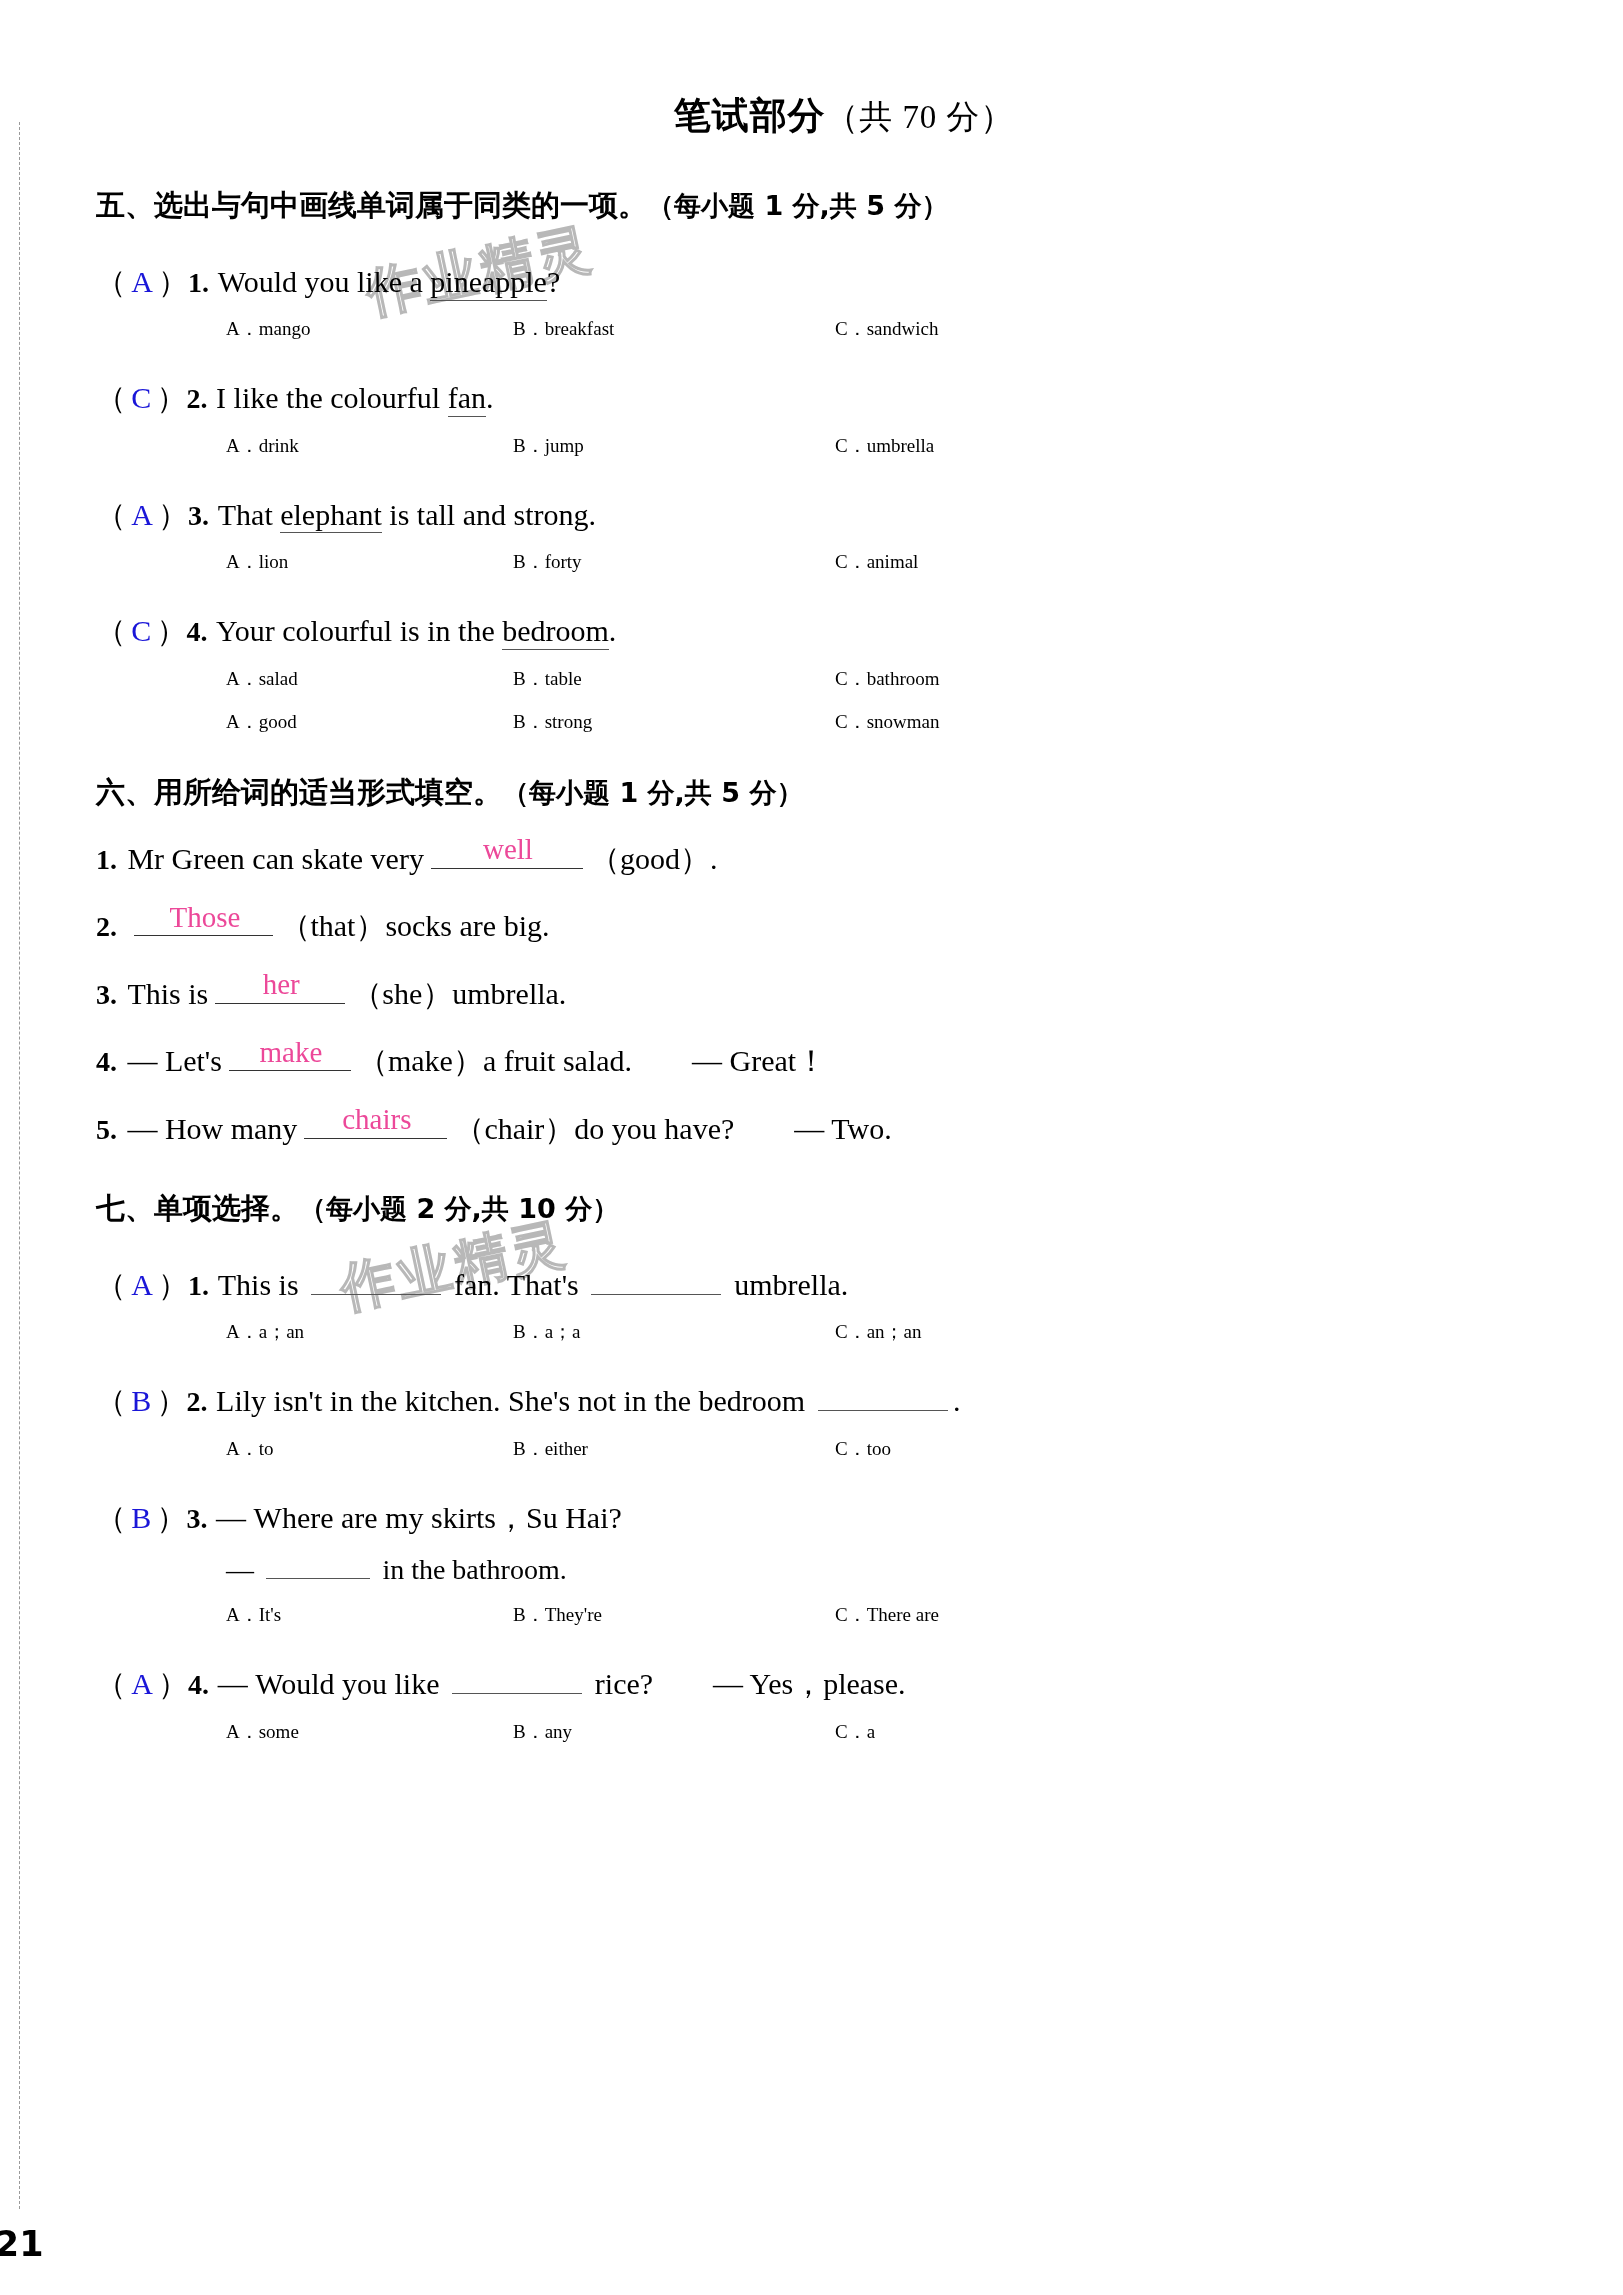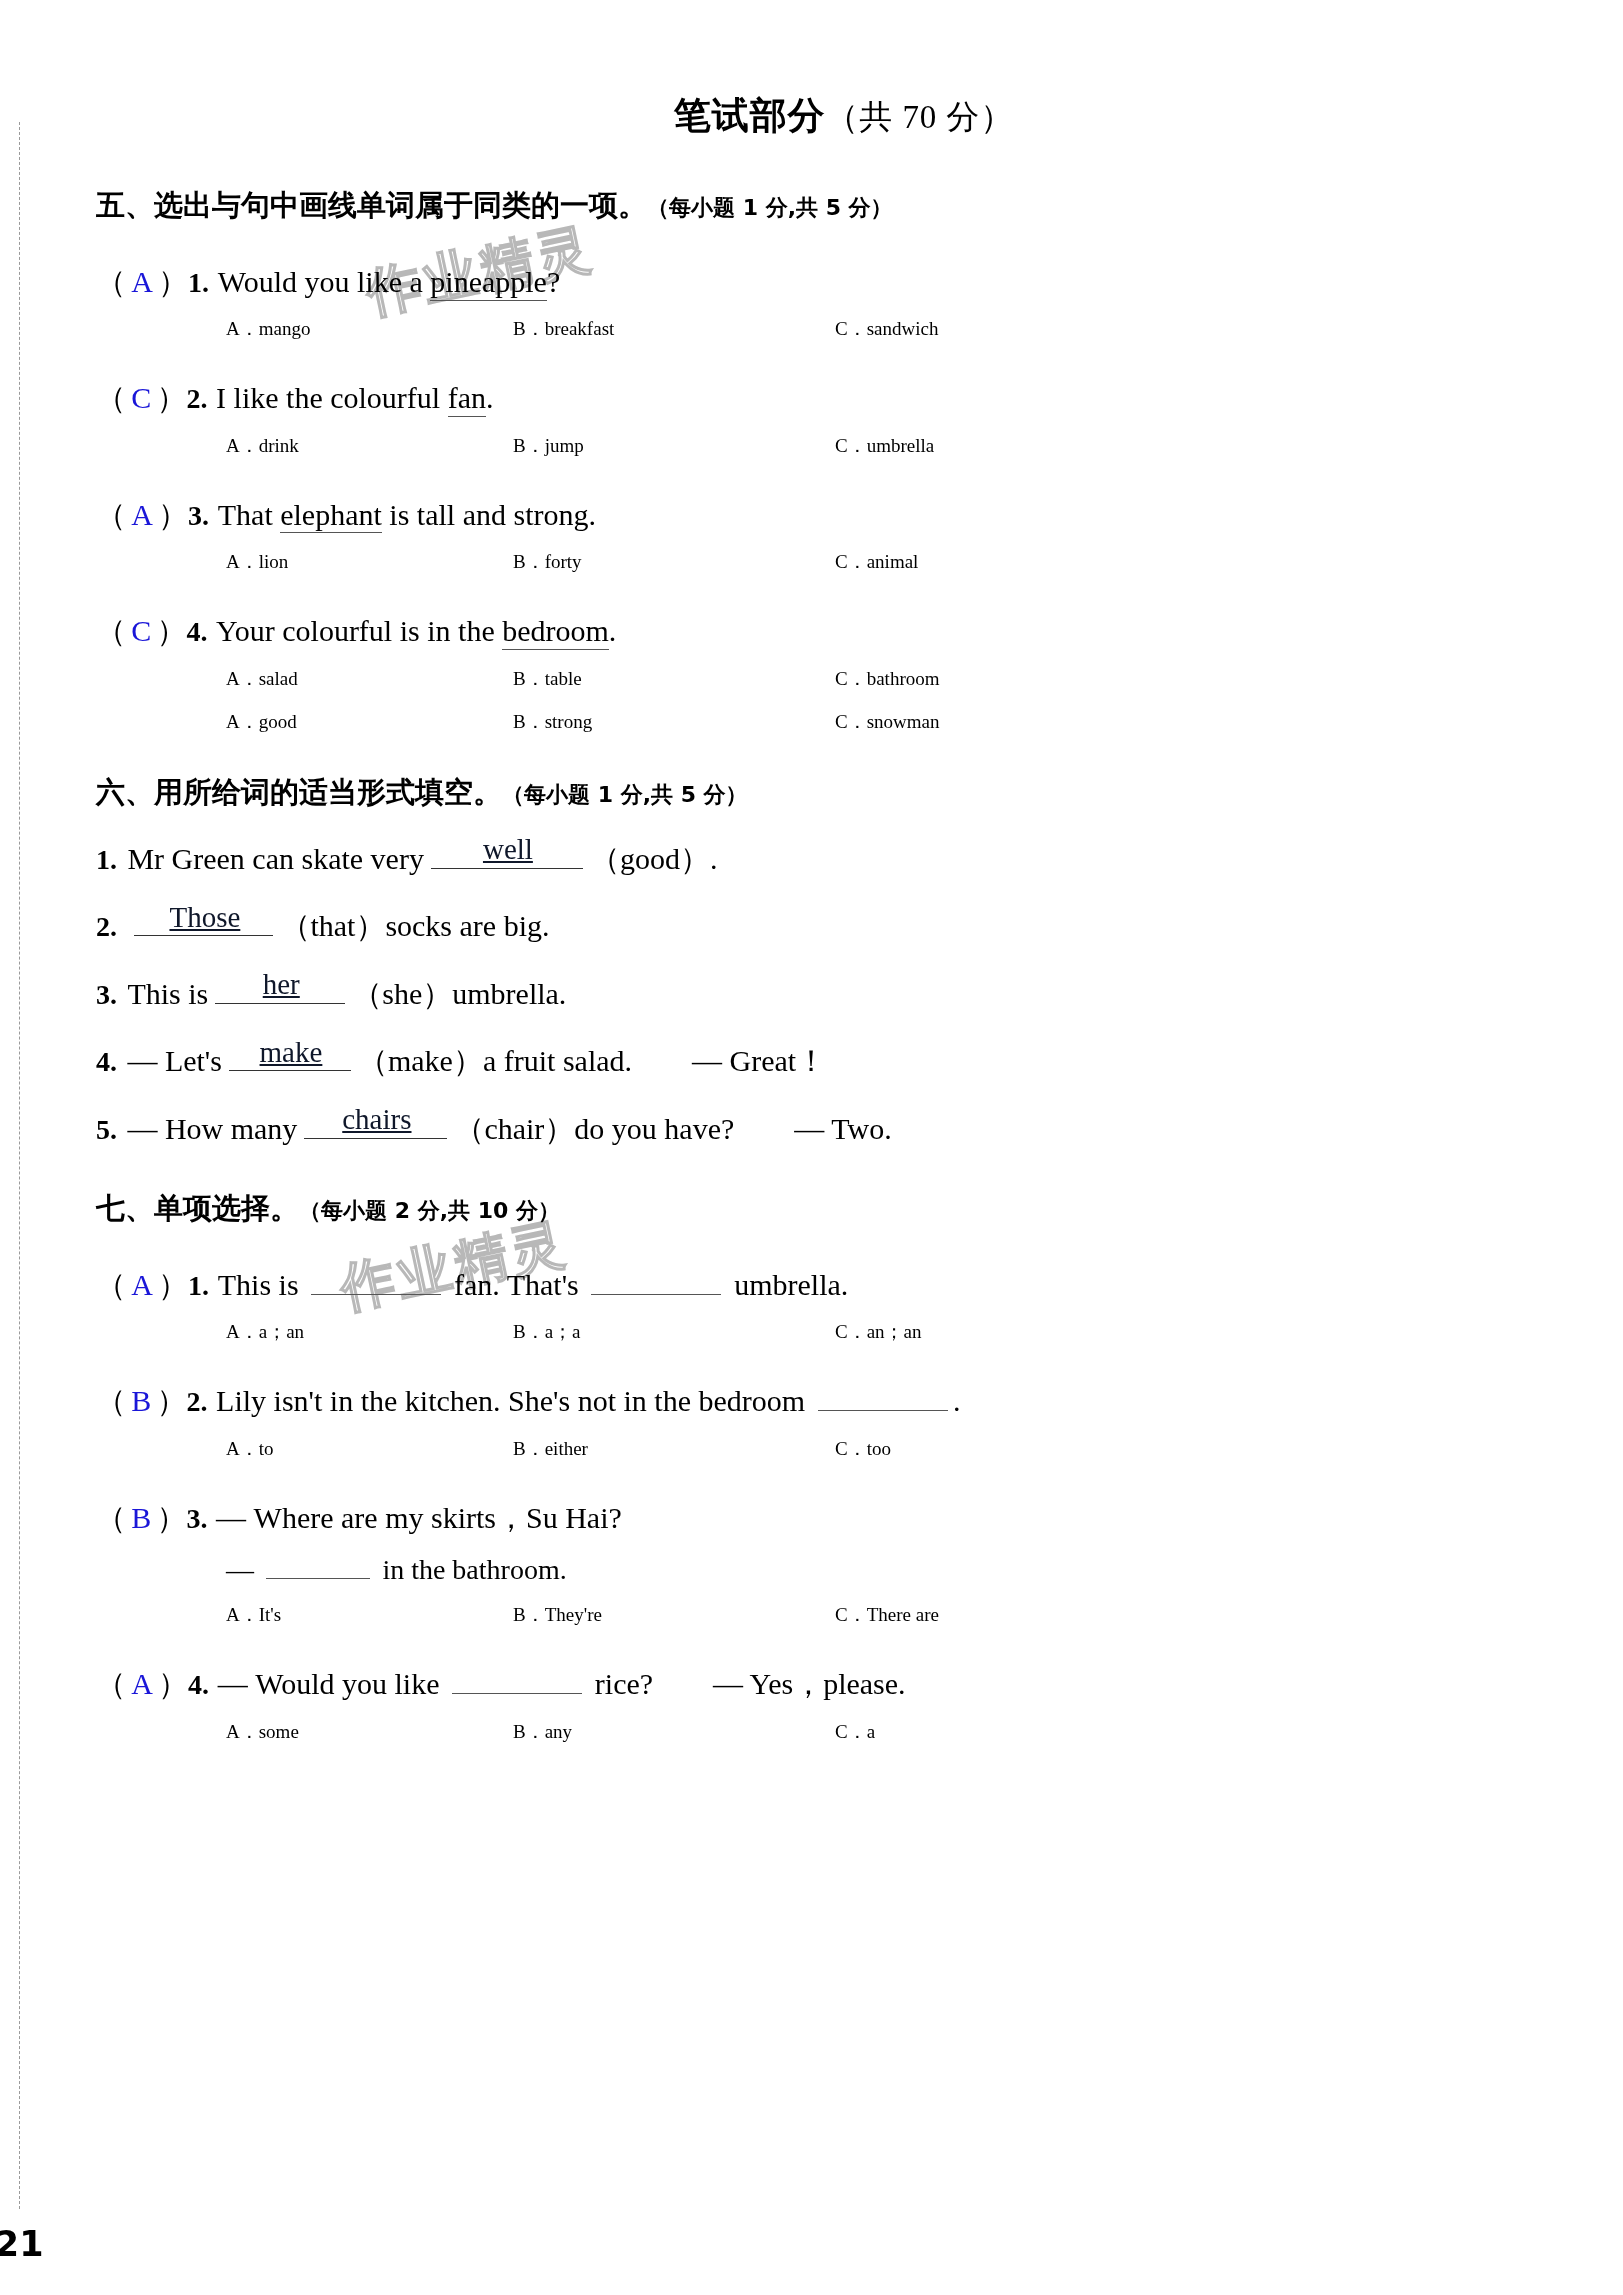--- a/index.html
+++ b/index.html
@@ -53,21 +53,21 @@
 
   .sec-head {
     font-family: "DejaVu Sans", "Liberation Sans", sans-serif;
     font-weight: bold;
     font-size: 29px;
     margin: 0 0 22.6px 0;
     white-space: nowrap;
   }
   .sec-head .score {
     font-weight: bold;
-    font-size: 22px;
+    font-size: 27px;
   }
 
   
   .q {
     margin: 0 0 5.2px 0;
     font-size: 30px;
     line-height: 1.48;
     white-space: nowrap;
   }
   .q-stem {
@@ -140,25 +140,24 @@
   .fill-w1 { width: 152px; }
   .fill-w2 { width: 139px; }
   .fill-w3 { width: 130px; }
   .fill-w4 { width: 122px; }
   .fill-w5 { width: 143px; }
   .fill .written {
     position: absolute;
     left: 2px;
     right: 0;
     bottom: 3.5px;
-    color: #0f172a;
+    color: #ec4899;
     font-size: 29px;
     line-height: 1;
     white-space: nowrap;
-    text-decoration: underline;
   }
 
   
   .watermark {
     position: absolute;
     font-family: "DejaVu Sans", "Liberation Sans", sans-serif;
     font-weight: bold;
     font-size: 54px;
     color: transparent;
     -webkit-text-stroke: 1.3px #b8b8b8;

